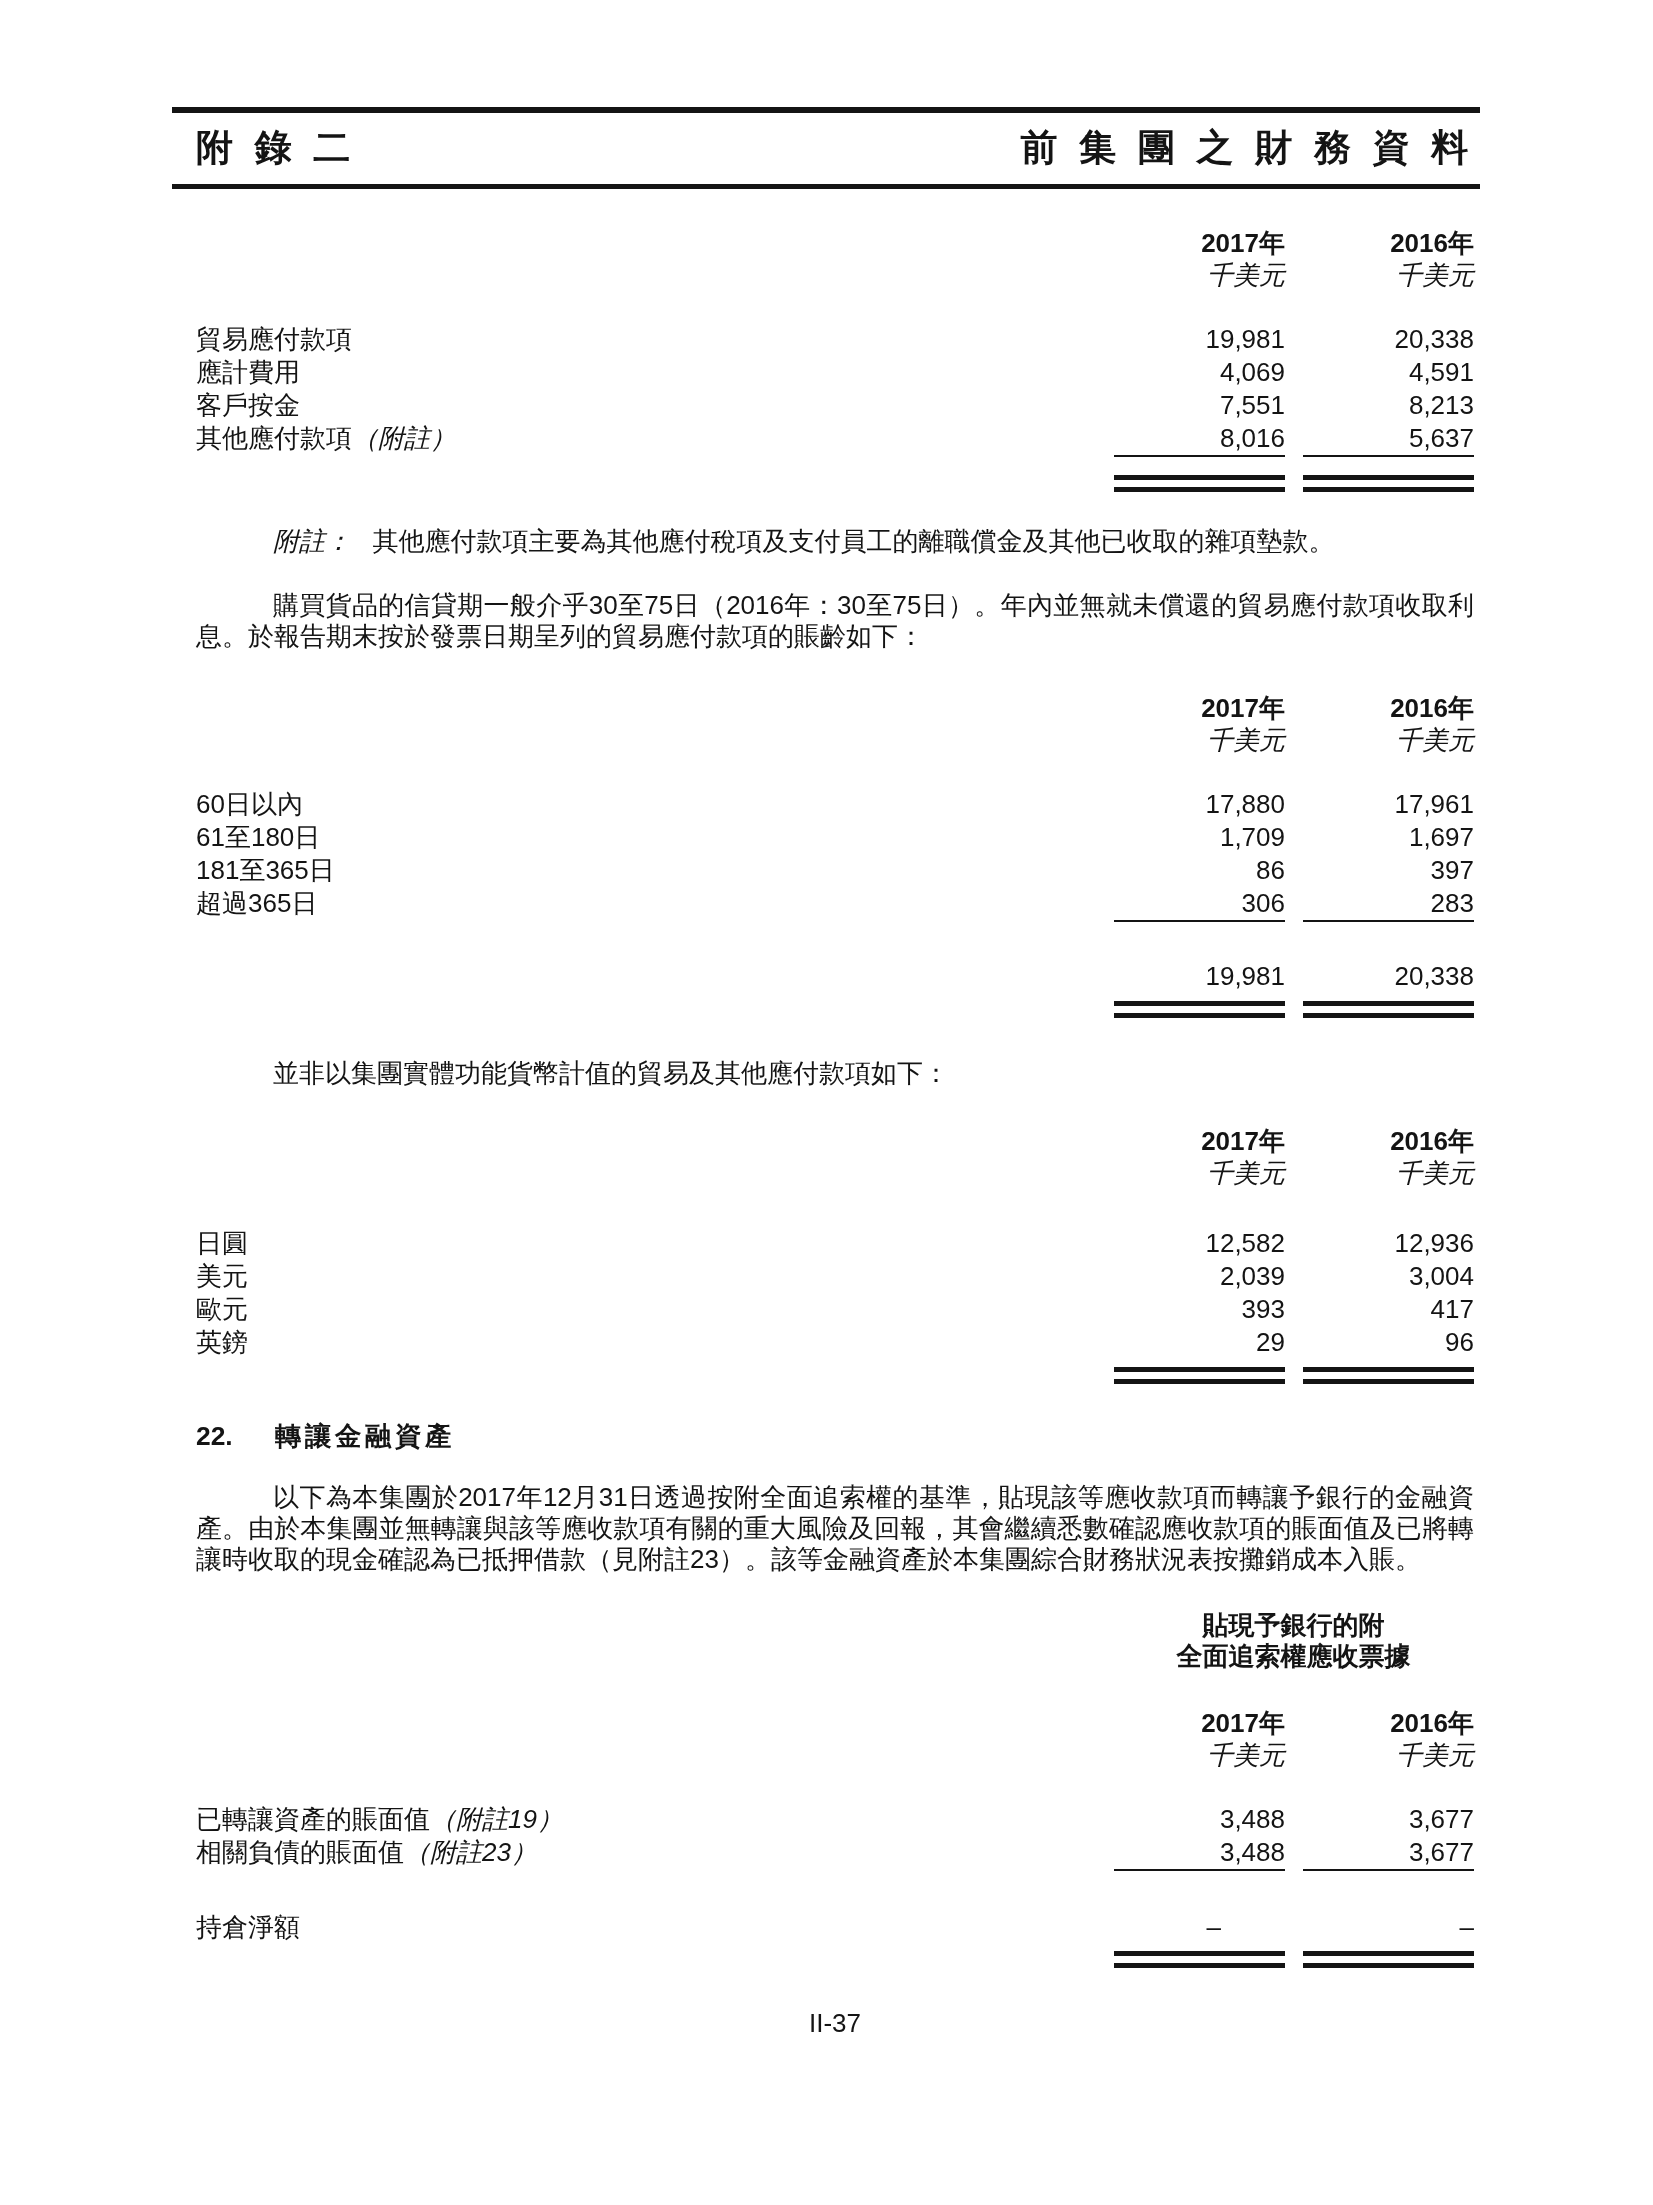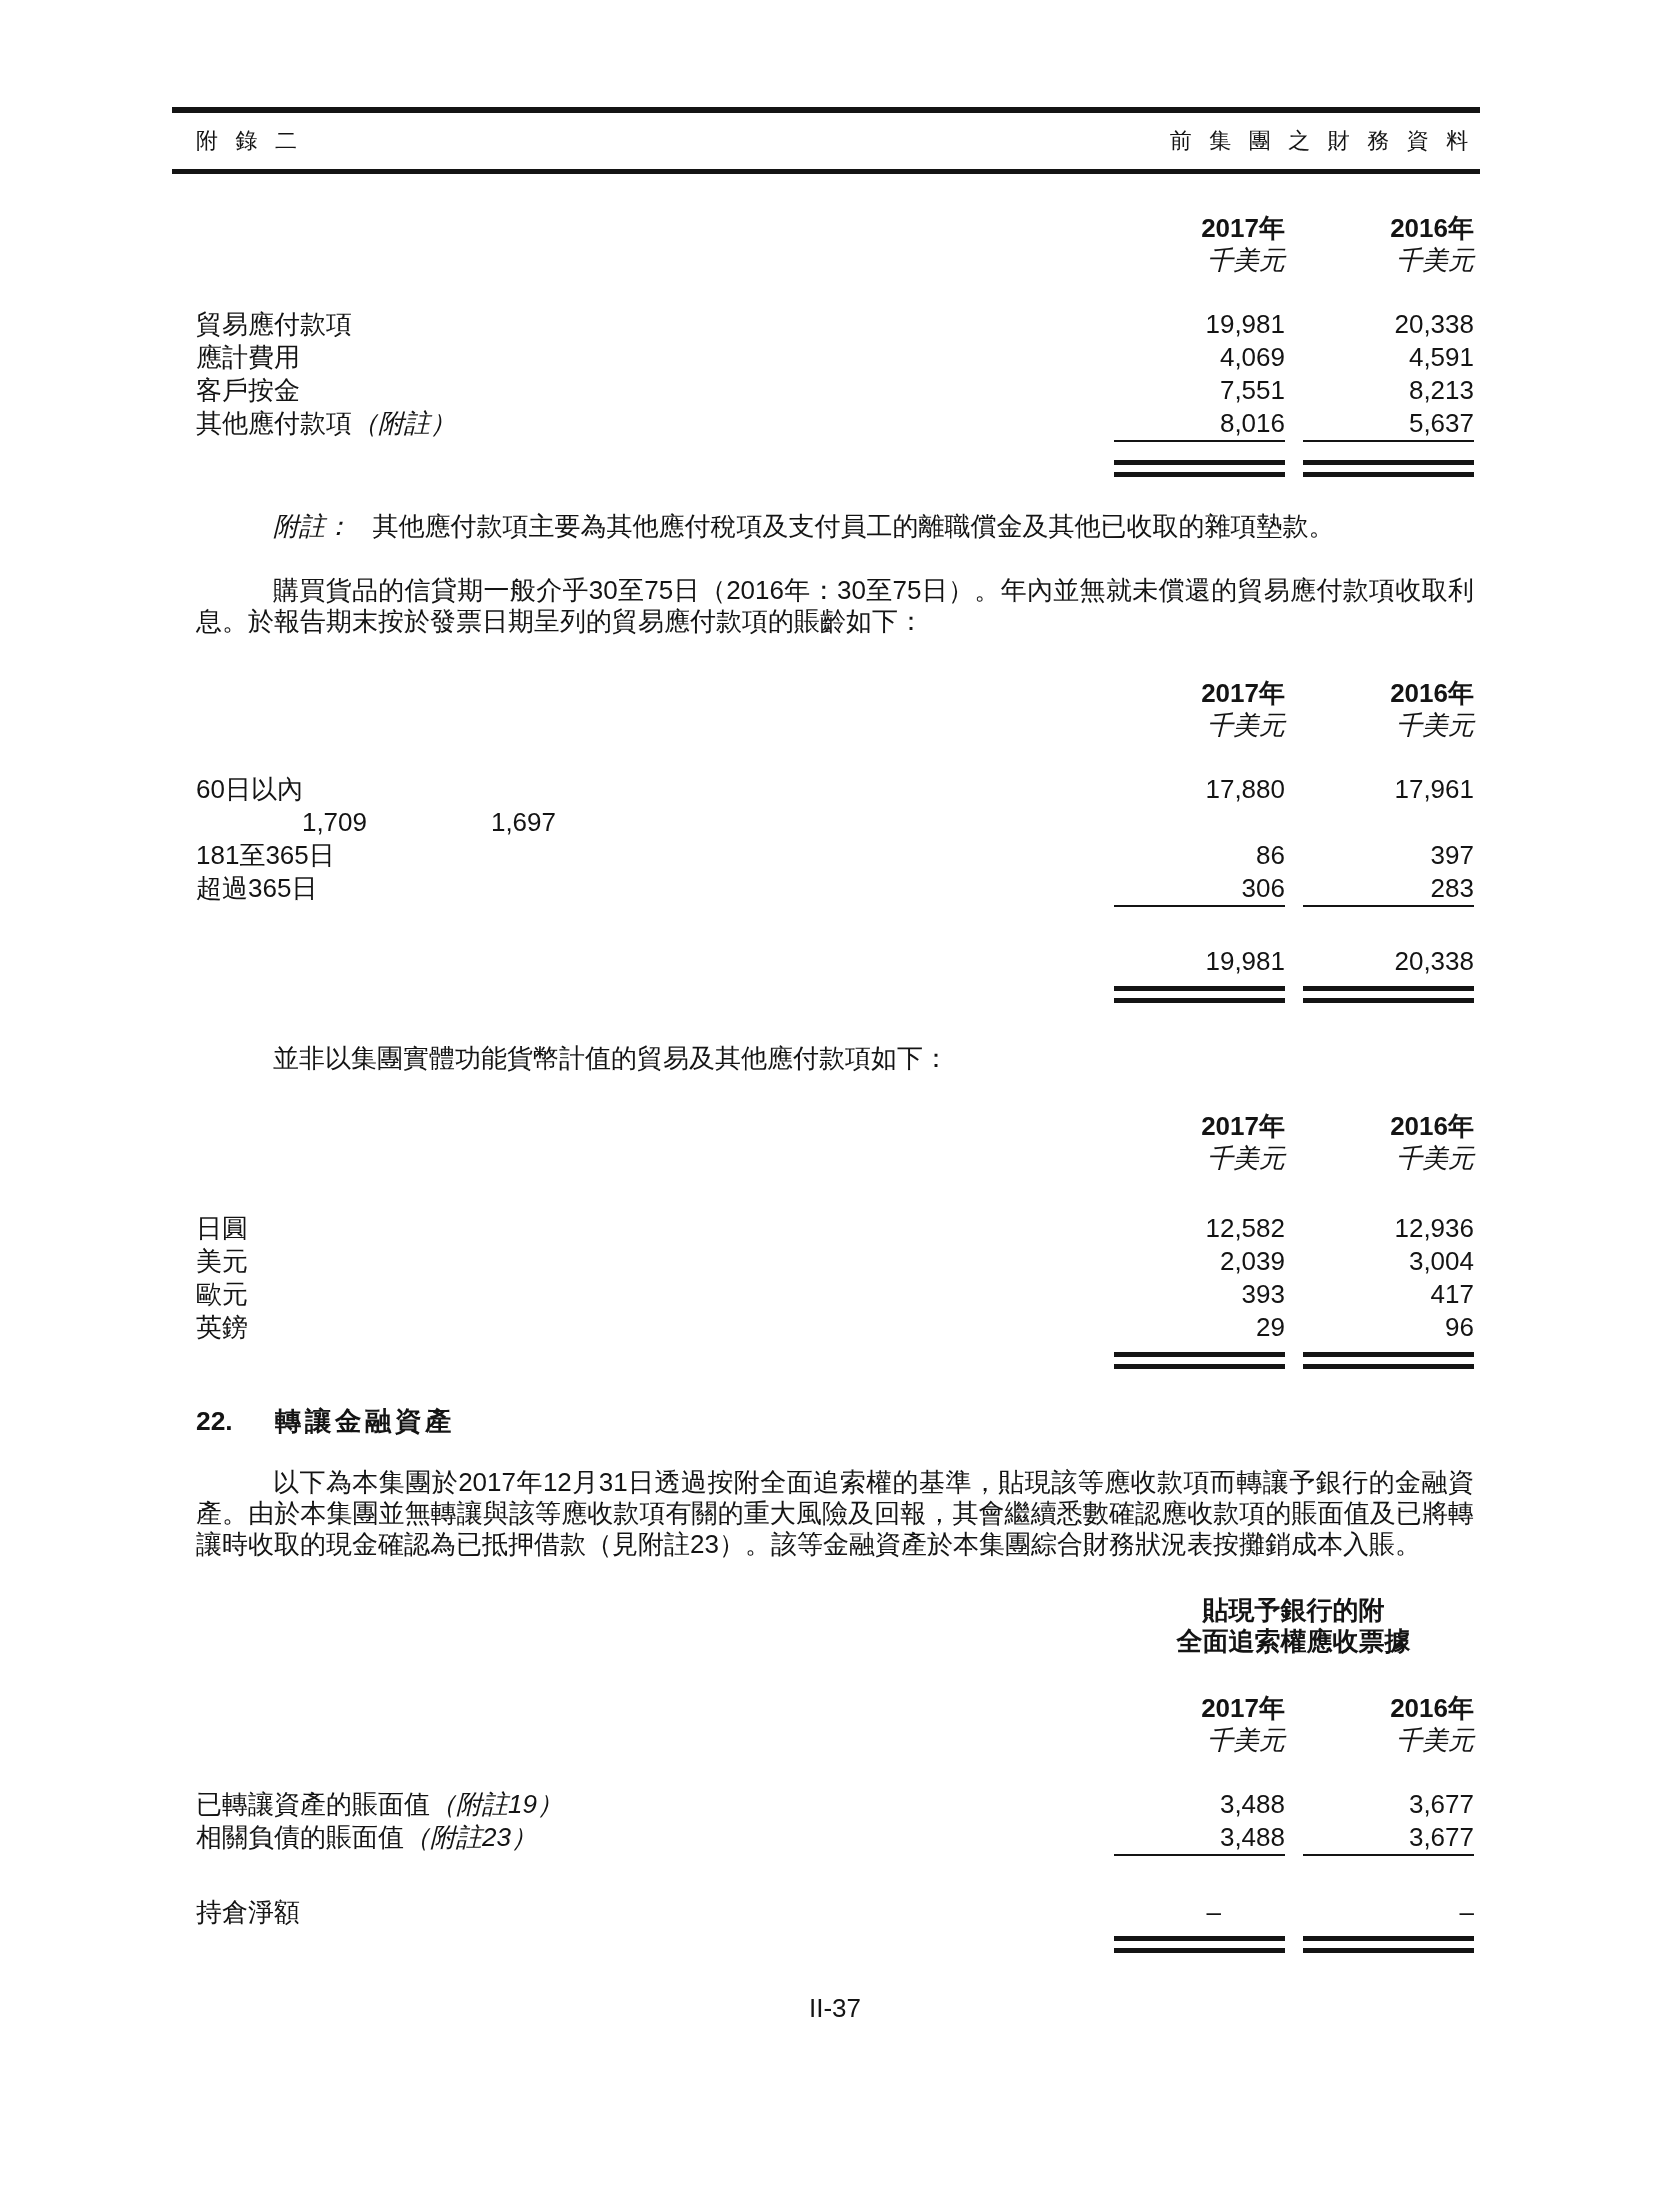--- a/index.html
+++ b/index.html
@@ -10,21 +10,21 @@
     color:#141414;
     font-family:"Liberation Sans", sans-serif;
     font-size:26px;
     box-sizing:border-box;
     padding:107px 180px 0 196px;
     margin:0 auto;
   }
   .rule-thick{height:5.7px;background:#141414;margin-left:-23.6px;margin-right:-5.7px;}
   .pg-header{
     display:flex;justify-content:space-between;align-items:center;
-    height:56px;font-size:22px;font-weight:normal;letter-spacing:5.7px;
+    height:71px;font-size:37px;font-weight:bold;letter-spacing:5.7px;
   }
   .sec-heading{display:flex;font-size:26.4px;font-weight:bold;height:31px;line-height:31px;}
   .sec-heading .sec-num{width:79px;}
   .sec-heading .sec-title{letter-spacing:3.6px;}
   .s21{margin-top:64px;}
   .s22{margin-top:37px;}
 
   .fintable{width:100%;}
   .trow{display:flex;align-items:flex-end;height:33px;line-height:33px;}
   .trow.yrs{height:31px;line-height:31px;font-weight:bold;margin-top:36px;}
@@ -153,20 +153,21 @@
       <div class="tgap"></div>
       <div class="tc">千美元</div>
     </div>
     <div class="trow data first">
       <div class="tlabel"><span>60日以內</span></div>
       <div class="tc">17,880</div>
       <div class="tgap"></div>
       <div class="tc">17,961</div>
     </div>
     <div class="trow data">
+      <div class="tlabel"><span>61至180日</span></div>
       <div class="tc">1,709</div>
       <div class="tgap"></div>
       <div class="tc">1,697</div>
     </div>
     <div class="trow data">
       <div class="tlabel"><span>181至365日</span></div>
       <div class="tc">86</div>
       <div class="tgap"></div>
       <div class="tc">397</div>
     </div>

